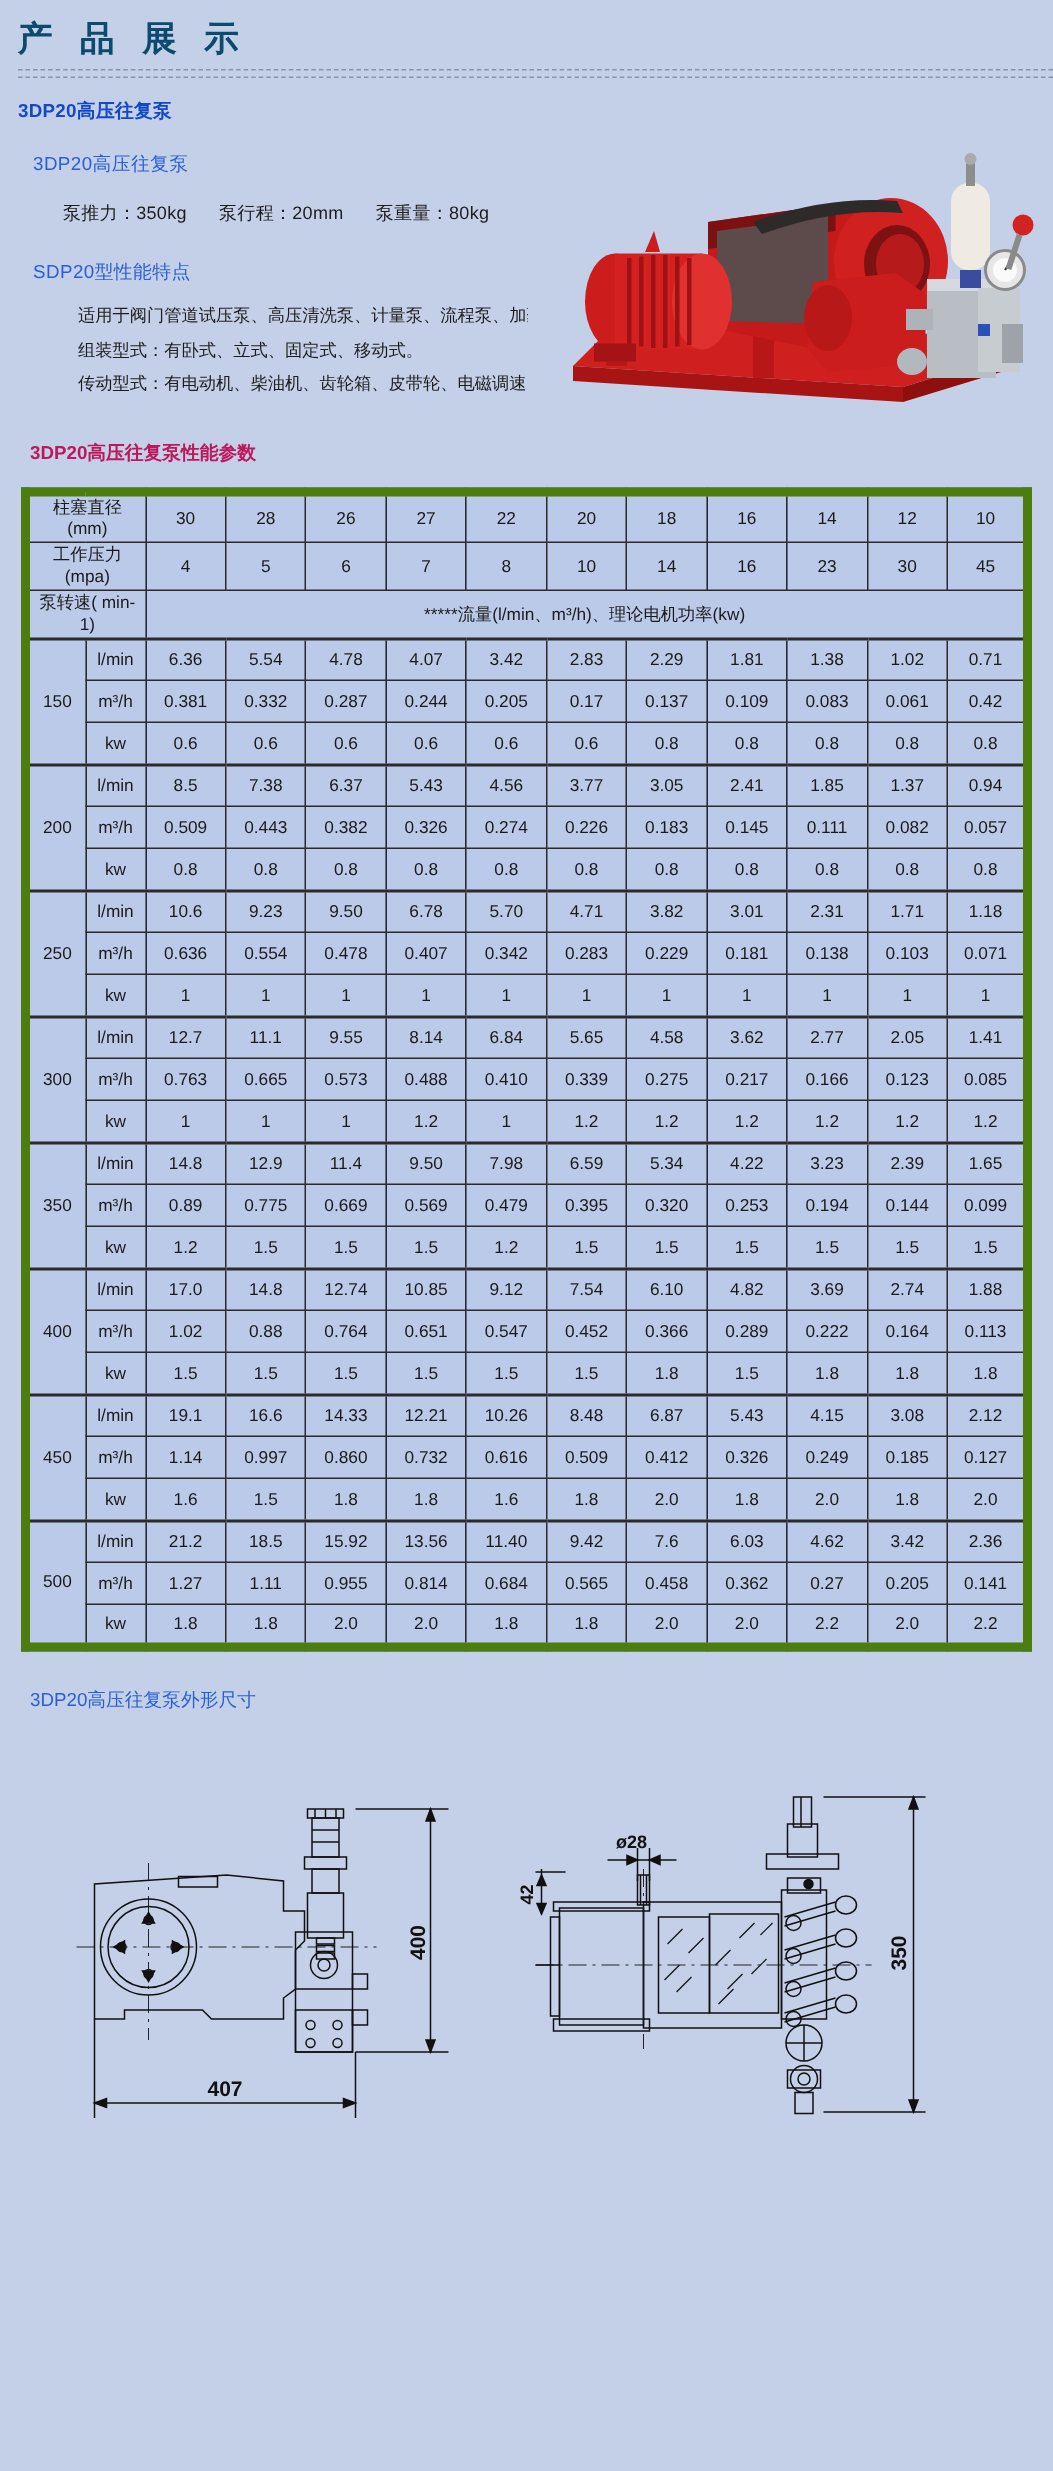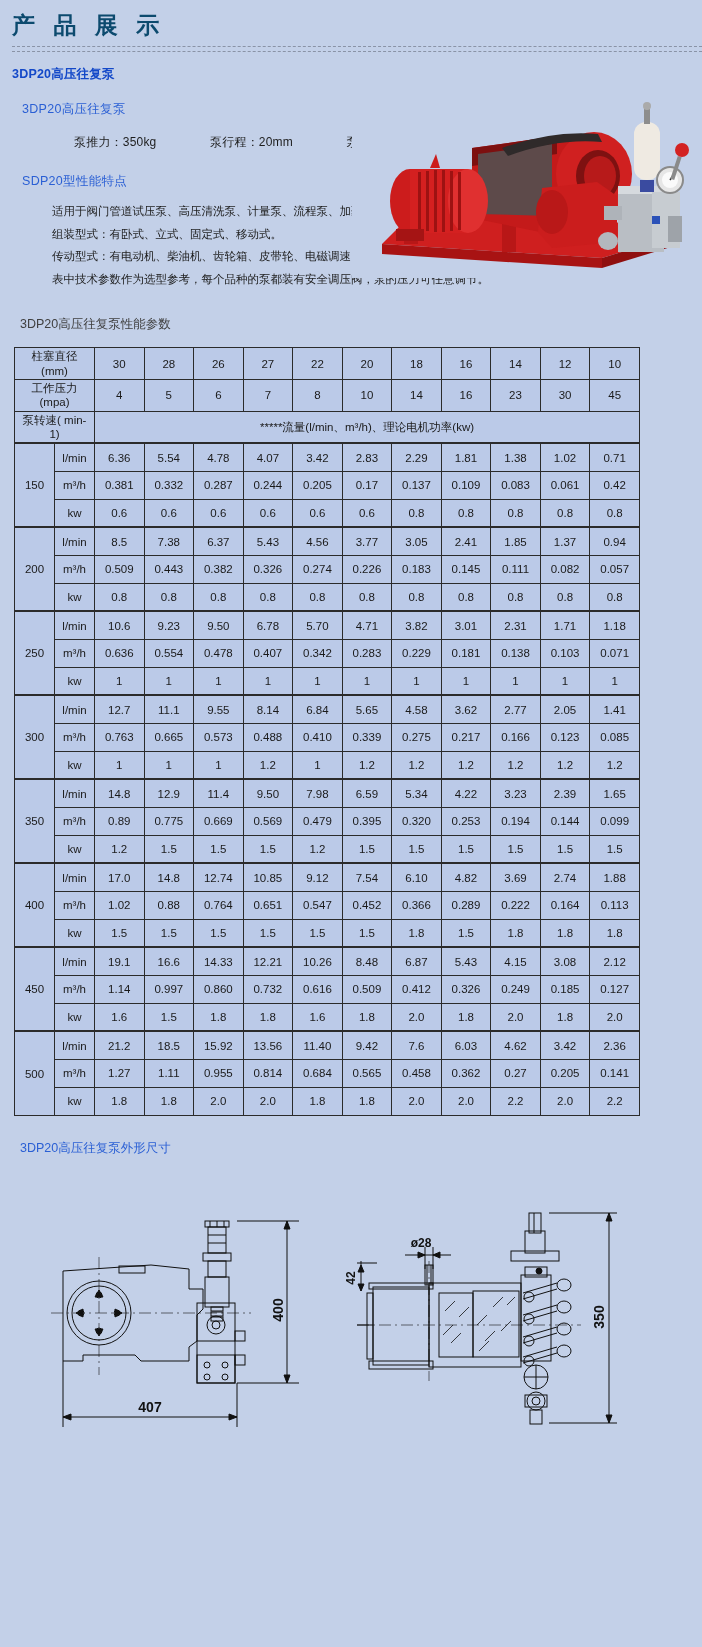--- a/index.html
+++ b/index.html
@@ -27,44 +27,44 @@
   }
   .blue-h {
     color:#2a5fd4; font-size:12.5px; padding:18px 0 0 22px; letter-spacing:.3px;
   }
   .blue-h2 {
     color:#2a5fd4; font-size:12.5px; padding:22px 0 0 22px; letter-spacing:.3px;
   }
   .spec-line {
     font-size:12px; color:#1d1d1d; padding:16px 0 0 42px; letter-spacing:.2px;
   }
-  .spec-line span { margin-right:18px;margin-left:32px; }
+  .spec-line span { margin-right:18px; }
   .para {
     font-size:11.5px; color:#1d1d1d; line-height:1.95;
     padding:10px 30px 0 24px;
   }
   .para p { margin:0; }
   .indent { text-indent:28px; }
 
   
   .photo-wrap {
     position:absolute; left:352px; top:96px; width:340px; height:182px;
   }
   .photo-wrap svg { display:block; }
 
   
   .tbl-heading {
-    color:#404040; font-size:12.5px; padding:26px 0 0 20px;
+    color:#be185d; font-size:12.5px; padding:26px 0 0 20px;font-weight:bold;
   }
 
   
   .tbl-box { padding:14px 14px 0 14px; }
   table.perf {
-    width:626px; border-collapse:collapse;
-    border:1px solid #4d7c0f; background:#0369a1;
+    width:674px; border-collapse:collapse;
+    border:6px solid #4d7c0f; background:#0369a1;
     table-layout:fixed;
   }
   table.perf td, table.perf th {
     border:1px solid #2b2b2b;
     font-size:11.5px; font-weight:normal;
     text-align:center; color:#1a1a1a;
     height:28px; padding:1px 0;
     background:#bbcae8;
   }
   td.lbl, th.lbl {
@@ -183,21 +183,20 @@
     <span>泵行程：20mm</span>
     <span>泵重量：80kg</span>
   </div>
 
   <div class="blue-h2">SDP20型性能特点</div>
 
   <div class="para">
     <p class="indent">适用于阀门管道试压泵、高压清洗泵、计量泵、流程泵、加药泵、液压泵、输油泵等专业用泵。</p>
     <p class="indent">组装型式：有卧式、立式、固定式、移动式。</p>
     <p class="indent">传动型式：有电动机、柴油机、齿轮箱、皮带轮、电磁调速、变频调速。</p>
-    <p class="indent">表中技术参数作为选型参考，每个品种的泵都装有安全调压阀，泵的压力可任意调节。</p>
   </div>
 
   <div class="tbl-heading">3DP20高压往复泵性能参数</div>
 
   <div class="tbl-box">
     <table class="perf">
       <colgroup>
         <col class="c-lbl">
           <col class="c-unit">
         <col>

